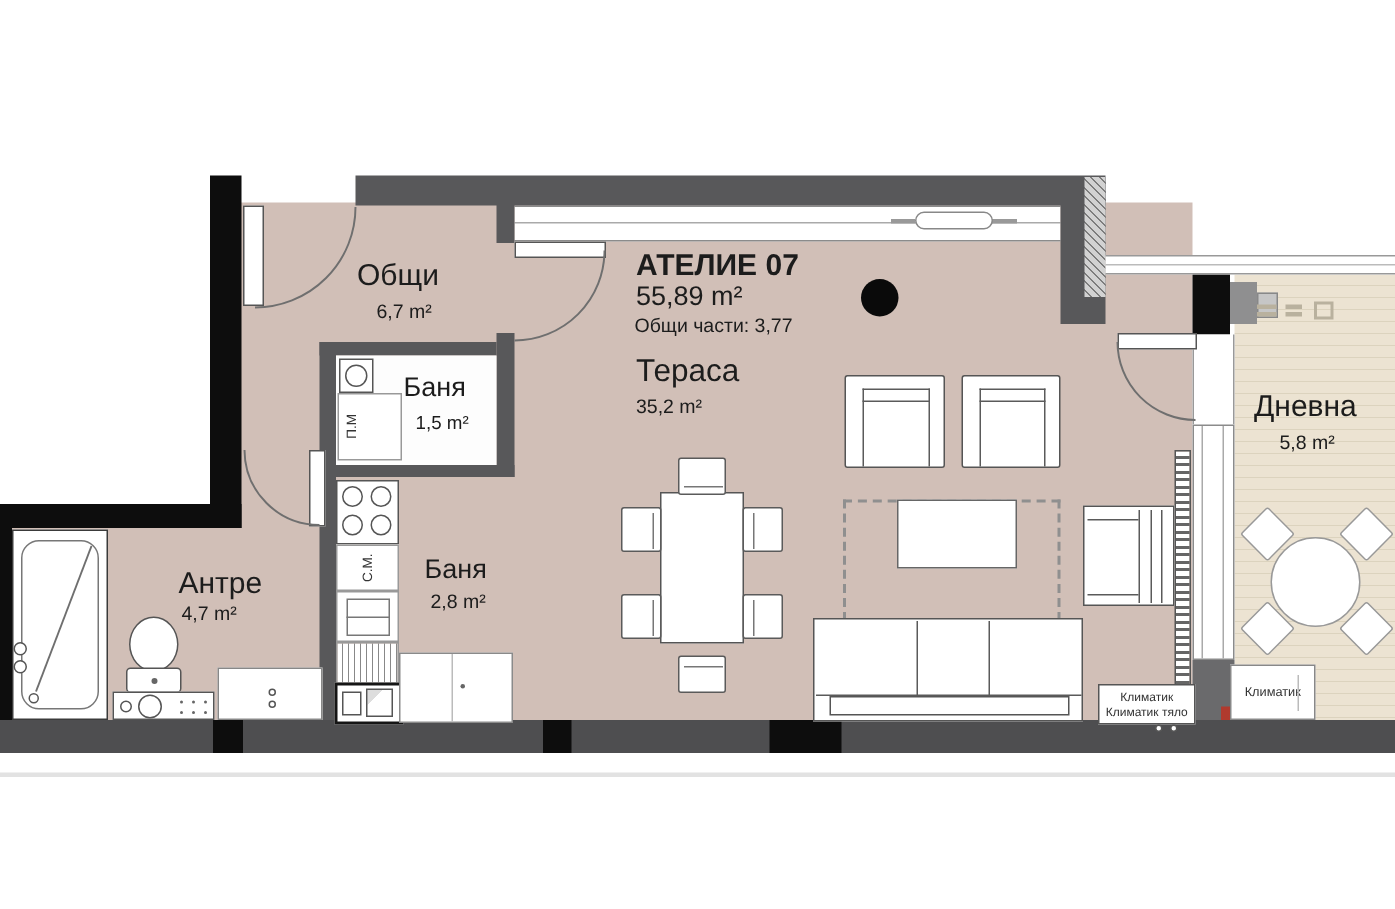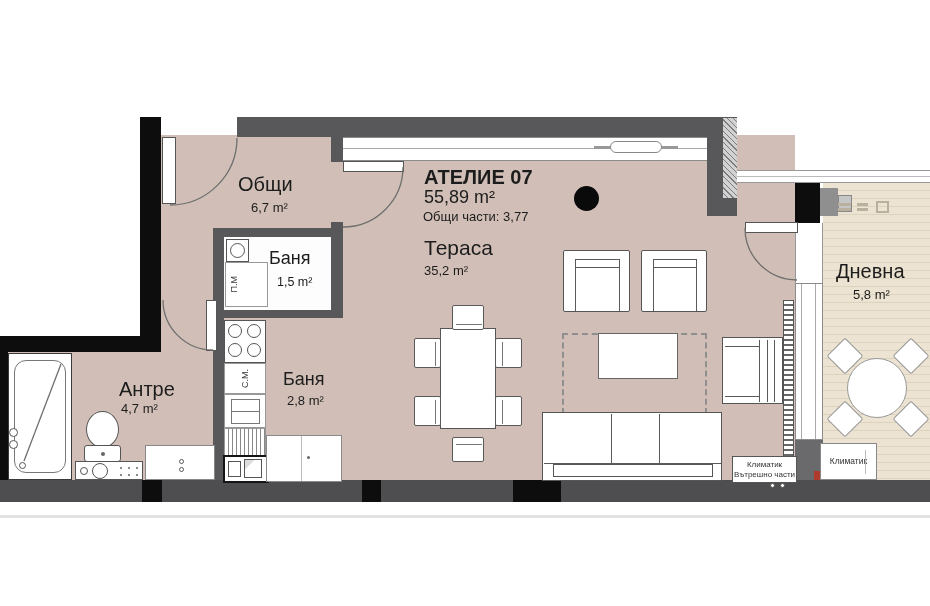--- a/index.html
+++ b/index.html
@@ -203,21 +203,21 @@
   <div class="a chair" style="left:898px;top:406px;width:26px;height:26px;transform:rotate(45deg);border-color:#999;"></div>
   <div class="a" style="left:847px;top:358px;width:60px;height:60px;background:#fff;border:1px solid #999;border-radius:50%;"></div>
 
   <div class="a" style="left:820px;top:443px;width:57px;height:37px;background:#fff;border:1px solid #888;display:flex;align-items:center;">
     <span class="lbl" style="font-size:8.5px;margin:0 auto;color:#333;">Климатик</span>
     <div class="a" style="left:44px;top:6px;width:1px;height:24px;background:#bbb;"></div>
   </div>
 
   <div class="a" style="left:732px;top:456px;width:65px;height:27px;background:#fff;border:1px solid #555;text-align:center;">
     <div class="lbl" style="font-size:8px;margin-top:4px;color:#333;">Климатик</div>
-    <div class="lbl" style="font-size:8px;margin-top:2px;color:#333;">Вътрешно части</div>
+    <div class="lbl" style="font-size:8px;margin-top:2px;color:#333;">Климатик тяло</div>
   </div>
   <div class="a circ" style="left:770px;top:483px;width:5px;height:5px;"></div>
   <div class="a circ" style="left:780px;top:483px;width:5px;height:5px;"></div>
 
   <svg class="a" style="left:0;top:0;" width="930" height="606" viewBox="0 0 930 606" fill="none" stroke="#6f6f6f" stroke-width="1.3">
     <path d="M 237 138 A 67 67 0 0 1 170 205"></path>
     <path d="M 403 167 A 60 60 0 0 1 343 227"></path>
     <path d="M 163 300 A 50 50 0 0 0 213 350"></path>
     <path d="M 745 228 A 52 52 0 0 0 797 280"></path>
     <line x1="61" y1="364" x2="24" y2="461"></line>

